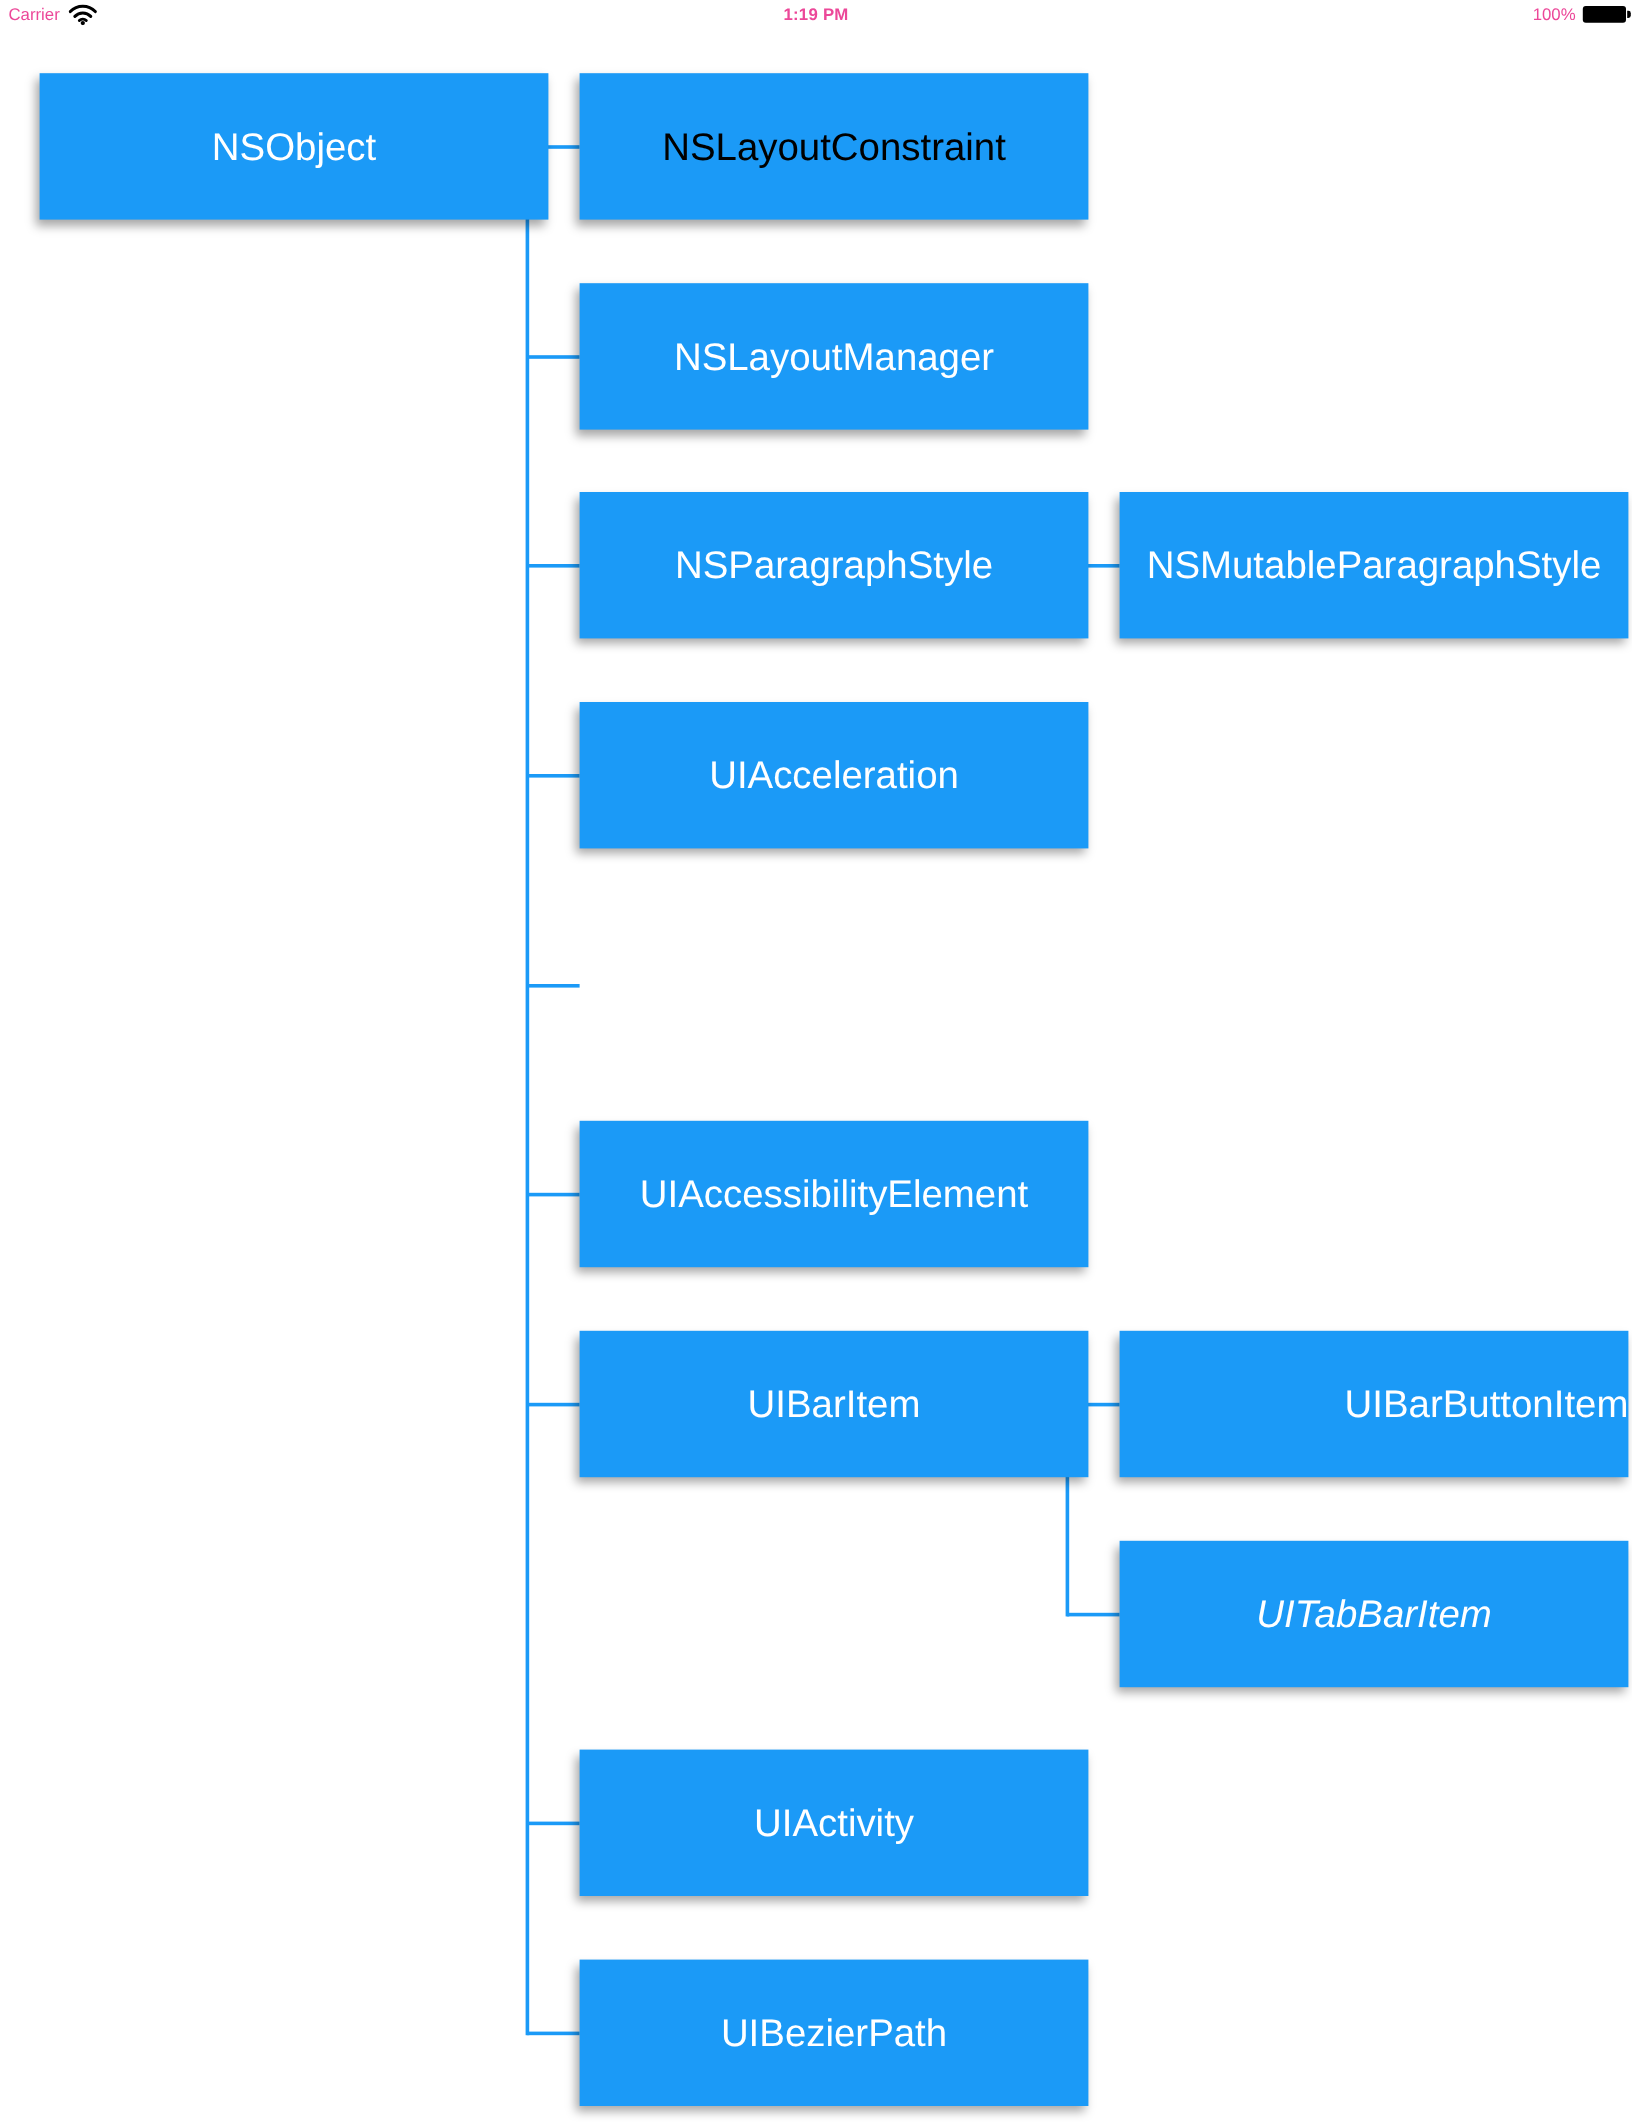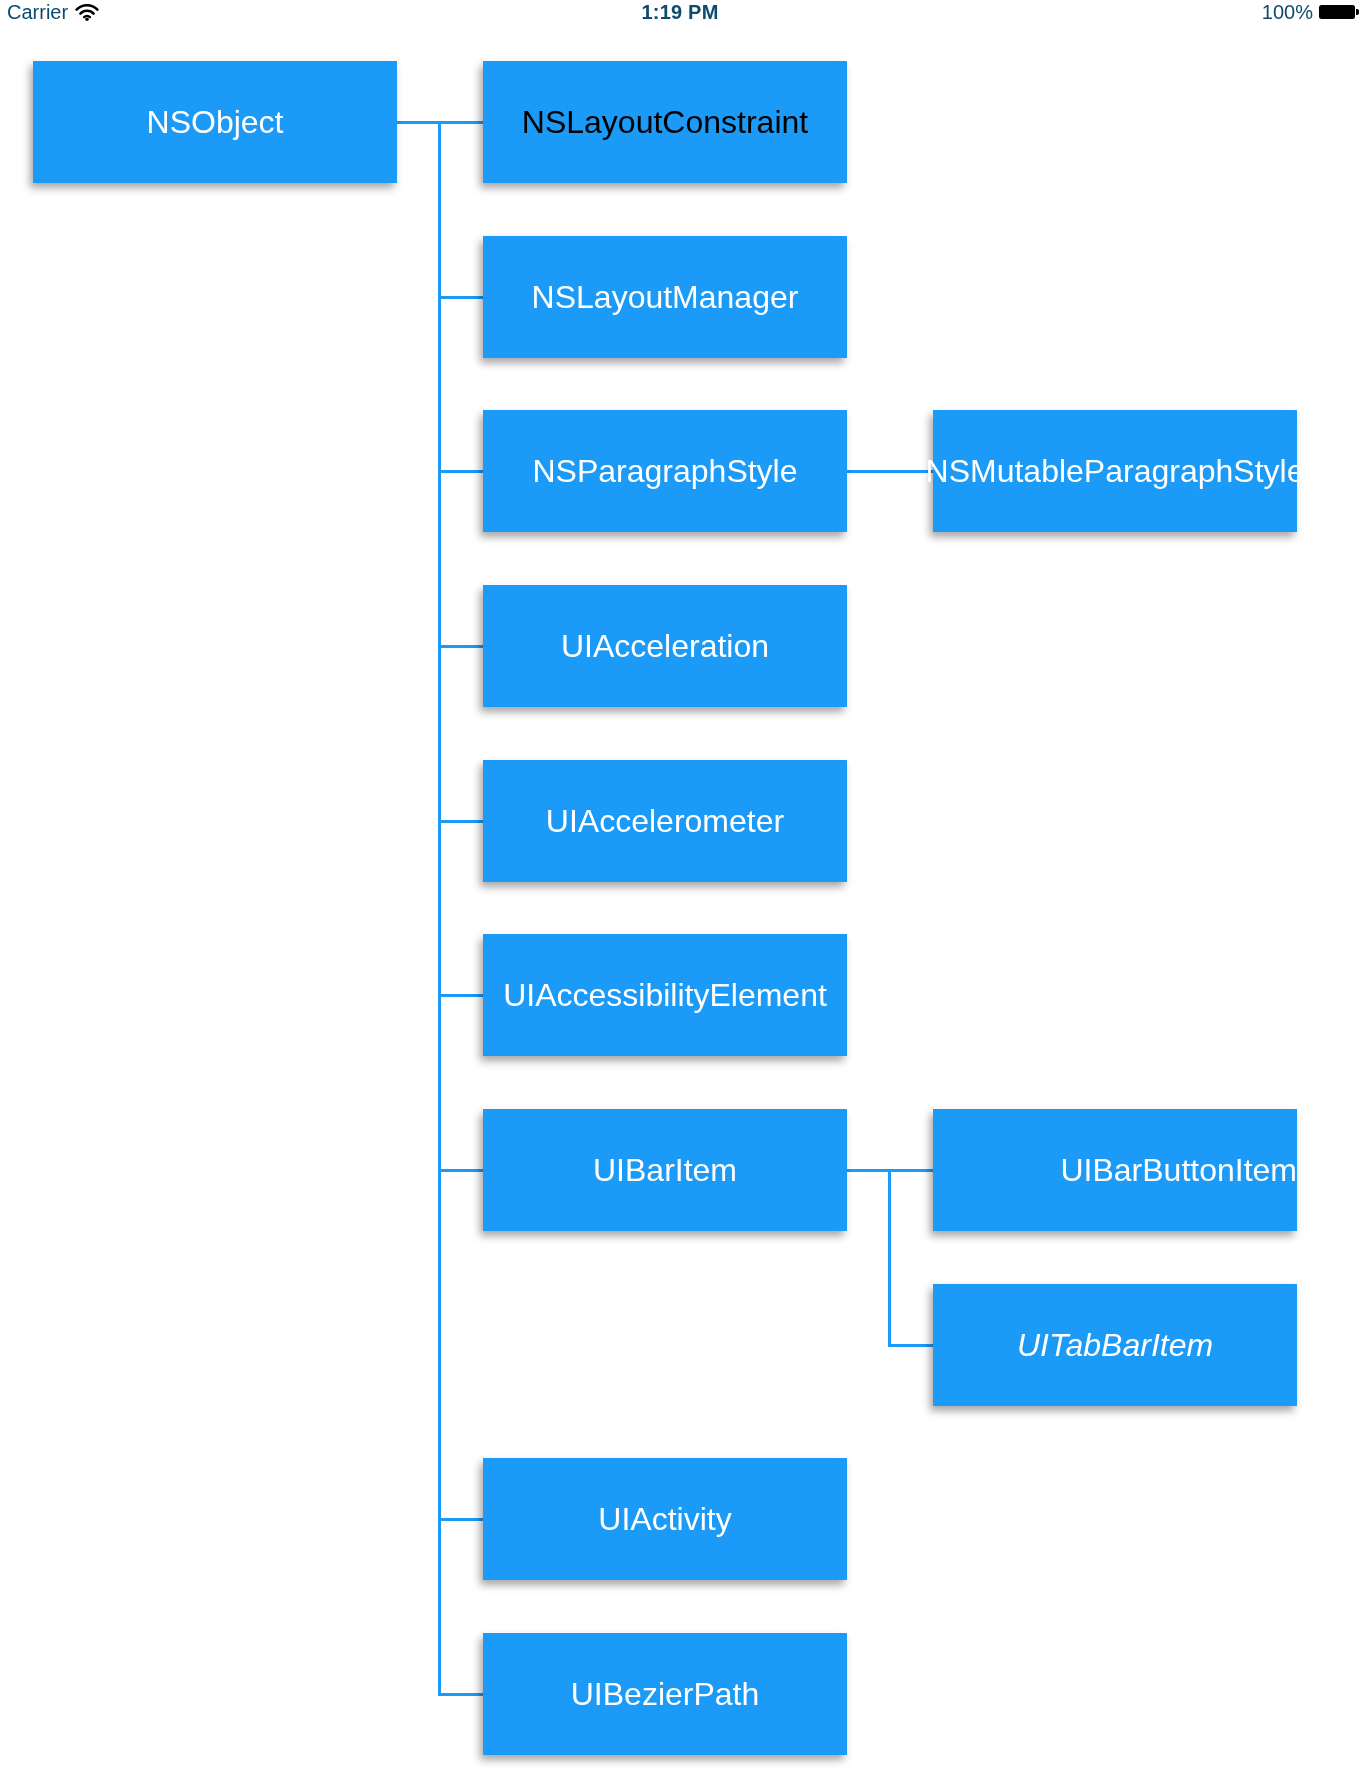--- a/index.html
+++ b/index.html
@@ -8,21 +8,21 @@
     background: #ffffff;
     overflow: hidden;
     font-family: "Liberation Sans", sans-serif;
   }
   .screen { position: relative; width: 1360px; height: 1772px; background:#fff; }
 
   
   .status-bar {
     position: absolute; top: 0; left: 0; right: 0; height: 27px;
     display: flex; align-items: center;
-    color: #0c4a6e; font-size: 20px;
+    color: #ec4899; font-size: 14px;
   }
   .sb-left {
     position: absolute; left: 7px; top: 0; height: 24px;
     display: flex; align-items: center; gap: 7px;
   }
   .sb-center {
     position: absolute; left: 0; right: 0; top: 0; height: 24px;
     display: flex; align-items: center; justify-content: center;
     font-weight: 700; letter-spacing: 0.2px;
   }
@@ -36,21 +36,21 @@
   }
   .battery-cap {
     position: absolute; right: -4px; top: 4px; width: 3px; height: 6px;
     background: #000; border-radius: 0 2px 2px 0;
   }
 
   
   .diagram { position: absolute; left: 0; top: 0; width: 1360px; height: 1772px; }
   .class-node {
     position: absolute;
-    width: 364px; height: 122px;
+    width: 424px; height: 122px;
     display: flex; align-items: center; justify-content: center;
     font-size: 32px; line-height: 1;
     white-space: nowrap;
     box-shadow: -3px 5px 8px rgba(0,0,0,0.35);
     cursor: pointer;
   }
   .connector { position: absolute; }
 </style>
 </head>
 <body>
@@ -104,23 +104,20 @@
       </div>
       <div class="class-node" style="left: 483px; top: 410px; background: rgb(27, 154, 247); color: rgb(255, 255, 255);">
         <span>NSParagraphStyle</span>
       </div>
       <div class="class-node" style="left: 933px; top: 410px; background: rgb(27, 154, 247); color: rgb(255, 255, 255);">
         <span>NSMutableParagraphStyle</span>
       </div>
       <div class="class-node" style="left: 483px; top: 585px; background: rgb(27, 154, 247); color: rgb(255, 255, 255);">
         <span>UIAcceleration</span>
       </div>
-      <div class="class-node" style="left: 483px; top: 760px; background: rgb(27, 154, 247); color: rgb(255, 255, 255);">
-        <span>UIAccelerometer</span>
-      </div>
       <div class="class-node" style="left: 483px; top: 934px; background: rgb(27, 154, 247); color: rgb(255, 255, 255);">
         <span>UIAccessibilityElement</span>
       </div>
       <div class="class-node" style="left: 483px; top: 1109px; background: rgb(27, 154, 247); color: rgb(255, 255, 255);">
         <span>UIBarItem</span>
       </div>
       <div class="class-node" style="left: 933px; top: 1109px; background: rgb(27, 154, 247); color: rgb(255, 255, 255); justify-content: flex-end;">
         <span>UIBarButtonItem</span>
       </div>
       <div class="class-node" style="left: 933px; top: 1284px; background: rgb(27, 154, 247); color: rgb(255, 255, 255); font-style: italic;">

